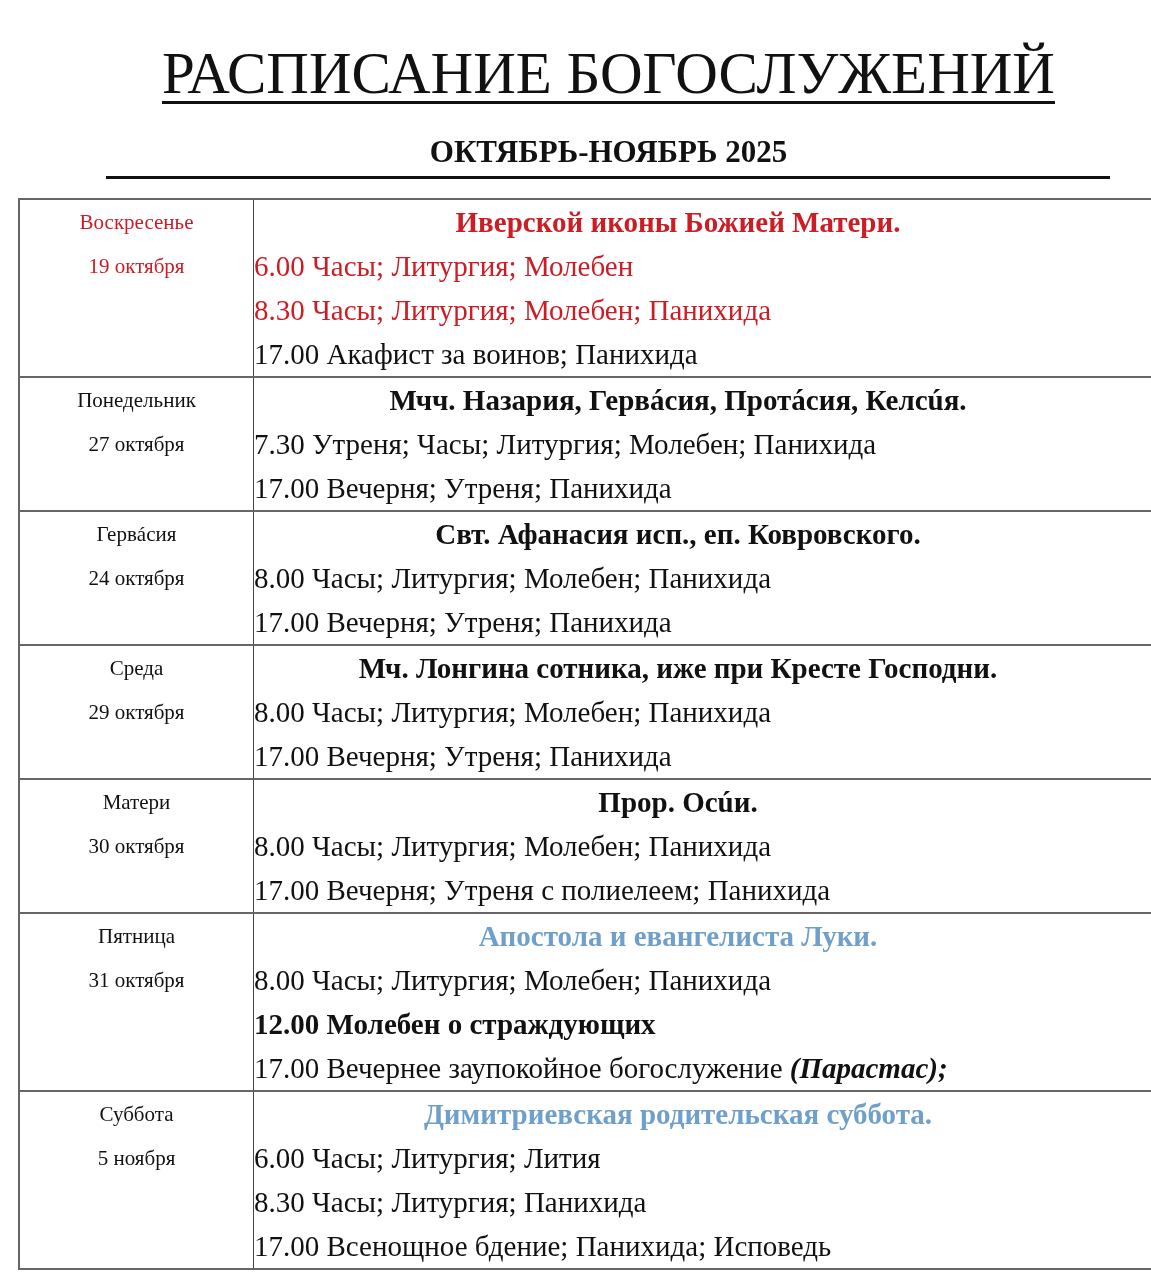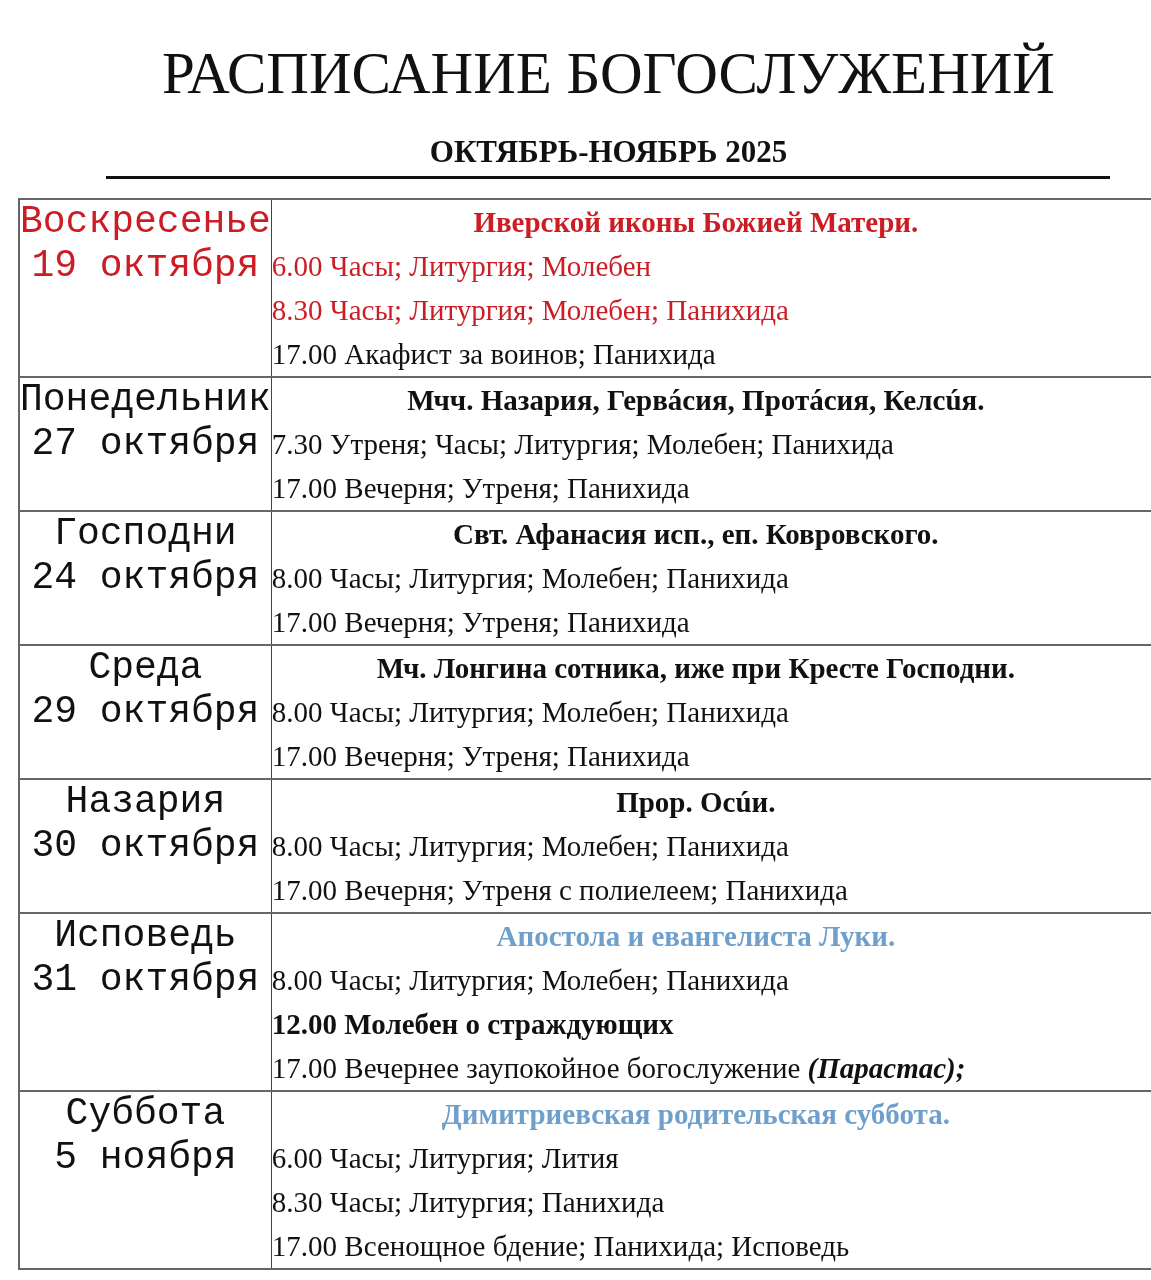--- a/index.html
+++ b/index.html
@@ -1,28 +1,28 @@
 <!DOCTYPE html>
 <html><head>
 <meta charset="utf-8">
 <style>
   html, body { margin: 0; padding: 0; background: #ffffff; }
   body { width: 1151px; height: 1280px; position: relative; overflow: hidden;
          font-family: "Liberation Serif", "DejaVu Serif", serif; color: #111; }
   .title { position: absolute; left: 0; width: 1217px; top: 38px; text-align: center;
            font-size: 59px; line-height: 70px; letter-spacing: 0px; }
-  .title span { text-decoration-thickness: 3px; text-underline-offset: 8px; }
+  .title span { text-decoration: underline; text-decoration-thickness: 3px; text-underline-offset: 8px; }
   .subtitle { position: absolute; left: 0; width: 1217px; top: 133px; text-align: center;
               font-size: 31px; font-weight: bold; line-height: 38px; }
   .rule { position: absolute; left: 106px; width: 1004px; top: 176px; height: 3px; background: #111; }
   table.schedule { position: absolute; left: 18px; top: 198px; width: 1160px;
                    border-collapse: collapse; }
   table.schedule td { border-top: 2px solid #666; border-bottom: 2px solid #666; vertical-align: top; padding: 0; }
   td.day { width: 240px; border-left: 2px solid #666; border-right: 1.5px solid #444; text-align: center;
-           font-size: 38px; line-height: 44px; padding-top: 0px; font-family: Liberation Mono, monospace; }
+           font-size: 21px; line-height: 44px; padding-top: 0px; }
   td.services { padding-left: 76px; font-size: 29px; line-height: 44px; }
   .feast { font-weight: bold; text-align: center; padding-left: 0; margin-left: -76px; width: 1000px; }
   .line { white-space: nowrap; }
   .red { color: #cc1c24; }
   .blue { color: #6f9fcb; }
   .bold { font-weight: bold; }
   .ital-bold { font-weight: bold; font-style: italic; }
 </style>
 </head>
 <body>
@@ -54,21 +54,21 @@
       </td>
       <td class="services">
         <div class="feast">Мчч. Назария, Гервáсия, Протáсия, Келсúя.</div>
         <div class="line">7.30 Утреня; Часы; Литургия; Молебен; Панихида</div>
         <div class="line">17.00 Вечерня; Утреня; Панихида</div>
       </td>
     </tr>
 
     <tr style="height:132px">
       <td class="day">
-        <div>Господни</div>
+        <div>Гервáсия</div>
         <div>24 октября</div>
       </td>
       <td class="services">
         <div class="feast">Свт. Афанасия исп., еп. Ковровского.</div>
         <div class="line">8.00 Часы; Литургия; Молебен; Панихида</div>
         <div class="line">17.00 Вечерня; Утреня; Панихида</div>
       </td>
     </tr>
 
     <tr style="height:131px">
@@ -78,33 +78,33 @@
       </td>
       <td class="services">
         <div class="feast">Мч. Лонгина сотника, иже при Кресте Господни.</div>
         <div class="line">8.00 Часы; Литургия; Молебен; Панихида</div>
         <div class="line">17.00 Вечерня; Утреня; Панихида</div>
       </td>
     </tr>
 
     <tr style="height:132px">
       <td class="day">
-        <div>Назария</div>
+        <div>Матери</div>
         <div>30 октября</div>
       </td>
       <td class="services">
         <div class="feast">Прор. Осúи.</div>
         <div class="line">8.00 Часы; Литургия; Молебен; Панихида</div>
         <div class="line">17.00 Вечерня; Утреня с полиелеем; Панихида</div>
       </td>
     </tr>
 
     <tr style="height:176px">
       <td class="day">
-        <div>Исповедь</div>
+        <div>Пятница</div>
         <div>31 октября</div>
       </td>
       <td class="services">
         <div class="feast blue">Апостола и евангелиста Луки.</div>
         <div class="line">8.00 Часы; Литургия; Молебен; Панихида</div>
         <div class="line bold">12.00 Молебен о страждующих</div>
         <div class="line"><span>17.00 Вечернее заупокойное богослужение </span><span class="ital-bold">(Парастас);</span></div>
       </td>
     </tr>
 

